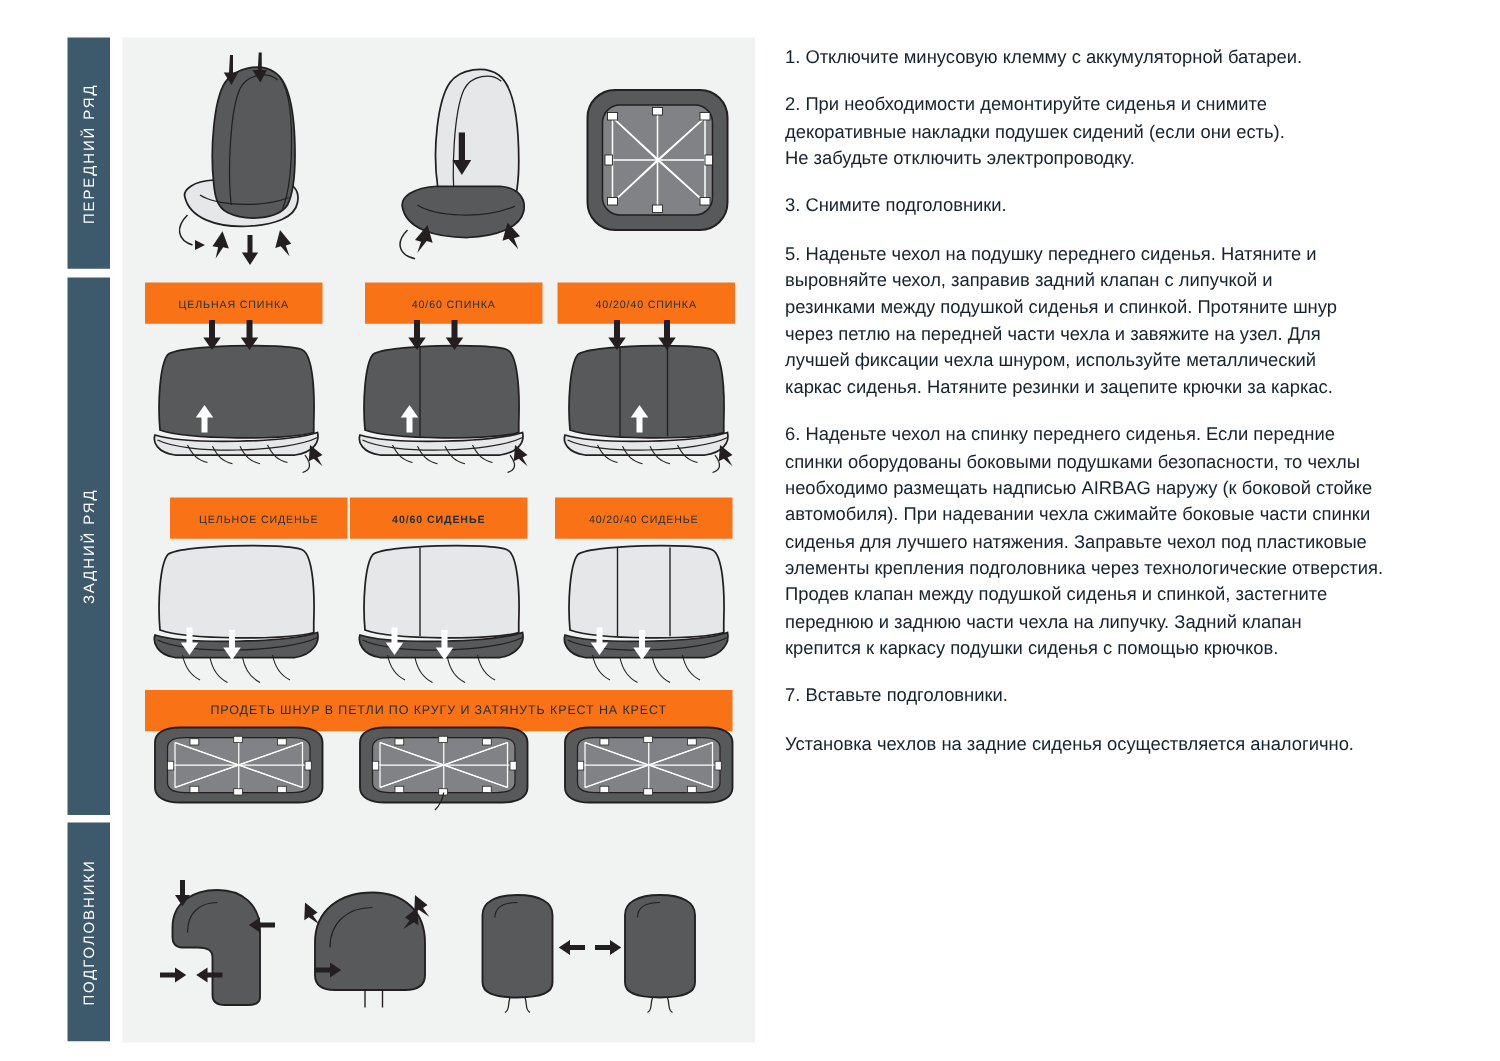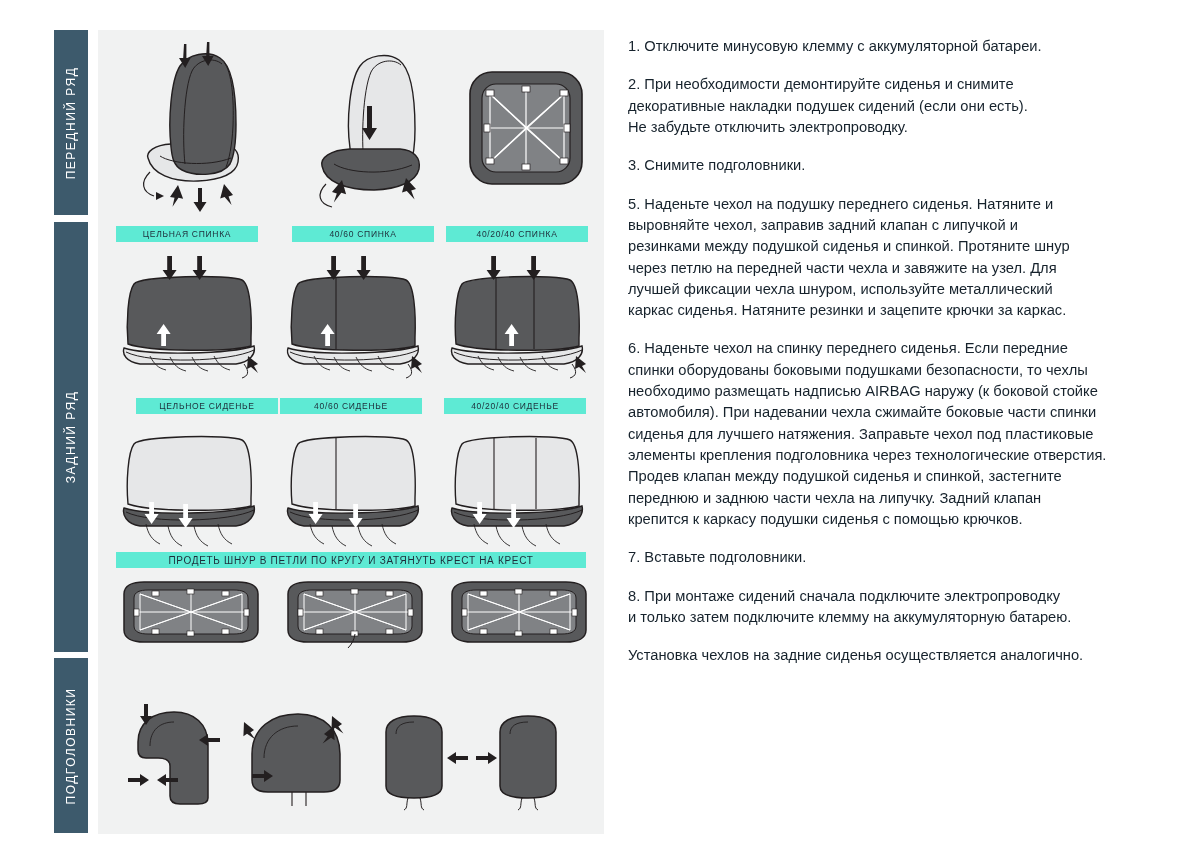--- a/index.html
+++ b/index.html
@@ -62,29 +62,29 @@
     position: absolute;
     left: 58px;
     top: 12px;
     width: 506px;
     height: 804px;
     background: #f1f2f2;
   }
 
   .cap {
     position: absolute;
-    background: #5eead4;
+    background: #f97316;
     color: #1d2d3a;
     font-size: 8.5px;
     letter-spacing: 0.7px;
     display: flex;
     align-items: center;
     justify-content: center;
     text-align: right;
-    height: 16px;
+    height: 33px;
     box-sizing: border-box;
   }
   .cap.wide { font-size: 10px; }
 
   .fig {
     position: absolute;
   }
   svg { display: block; overflow: visible; }
 
   
@@ -271,21 +271,21 @@
             <path d="M138 104 l10 8 l-4 2 l4 7 l-7 -6 l-4 2 z"></path>
           </g>
           <g fill="#ffffff">
             <path d="M76 94 l0 -12 l4.6 0 l-7 -10 l-7 10 l4.6 0 l0 12 z"></path>
           </g>
           <path d="M134 112 C140 120 138 124 132 126" stroke="#231f20" stroke-width="1" fill="none"></path>
         </svg>
       </div>
 
       <div class="cap" style="left:18px; top:368px; width:142px;margin-left:20px;">ЦЕЛЬНОЕ СИДЕНЬЕ</div>
-      <div class="cap" style="left:182px; top:368px; width:142px;">40/60 СИДЕНЬЕ</div>
+      <div class="cap" style="left:182px; top:368px; width:142px;font-weight:bold;">40/60 СИДЕНЬЕ</div>
       <div class="cap" style="left:346px; top:368px; width:142px;">40/20/40 СИДЕНЬЕ</div>
 
       <div class="fig" style="left:12px; top:394px;">
         <svg width="158" height="128" viewBox="0 0 158 128">
           <g stroke="#231f20" stroke-width="1.4" fill="none">
             <path d="M18 80 C16 58 18 28 24 20 C30 12 120 10 132 16 C140 20 142 48 141 74 L141 82 C120 88 40 88 18 80 Z" fill="#e6e7e8"></path>
             <path d="M14 84 C12 90 16 100 30 102 L126 102 C140 100 146 90 144 82 C120 90 40 92 14 84 Z" fill="#58595b"></path>
             <path d="M16 88 C40 100 120 98 144 86" stroke-width="1"></path>
             <path d="M36 100 C38 110 42 116 50 120" stroke-width="0.9"></path>
             <path d="M58 102 C60 112 64 118 72 122" stroke-width="0.9"></path>
@@ -493,18 +493,16 @@
     <p class="para">6. Наденьте чехол на спинку переднего сиденья. Если передние
 спинки оборудованы боковыми подушками безопасности, то чехлы
 необходимо размещать надписью AIRBAG наружу (к боковой стойке
 автомобиля). При надевании чехла сжимайте боковые части спинки
 сиденья для лучшего натяжения. Заправьте чехол под пластиковые
 элементы крепления подголовника через технологические отверстия.
 Продев клапан между подушкой сиденья и спинкой, застегните
 переднюю и заднюю части чехла на липучку. Задний клапан
 крепится к каркасу подушки сиденья с помощью крючков.</p>
     <p class="para">7. Вставьте подголовники.</p>
-    <p class="para">8. При монтаже сидений сначала подключите электропроводку
-и только затем подключите клемму на аккумуляторную батарею.</p>
     <p class="para last">Установка чехлов на задние сиденья осуществляется аналогично.</p>
   </div>
 
 </div>
 
 </body></html>

